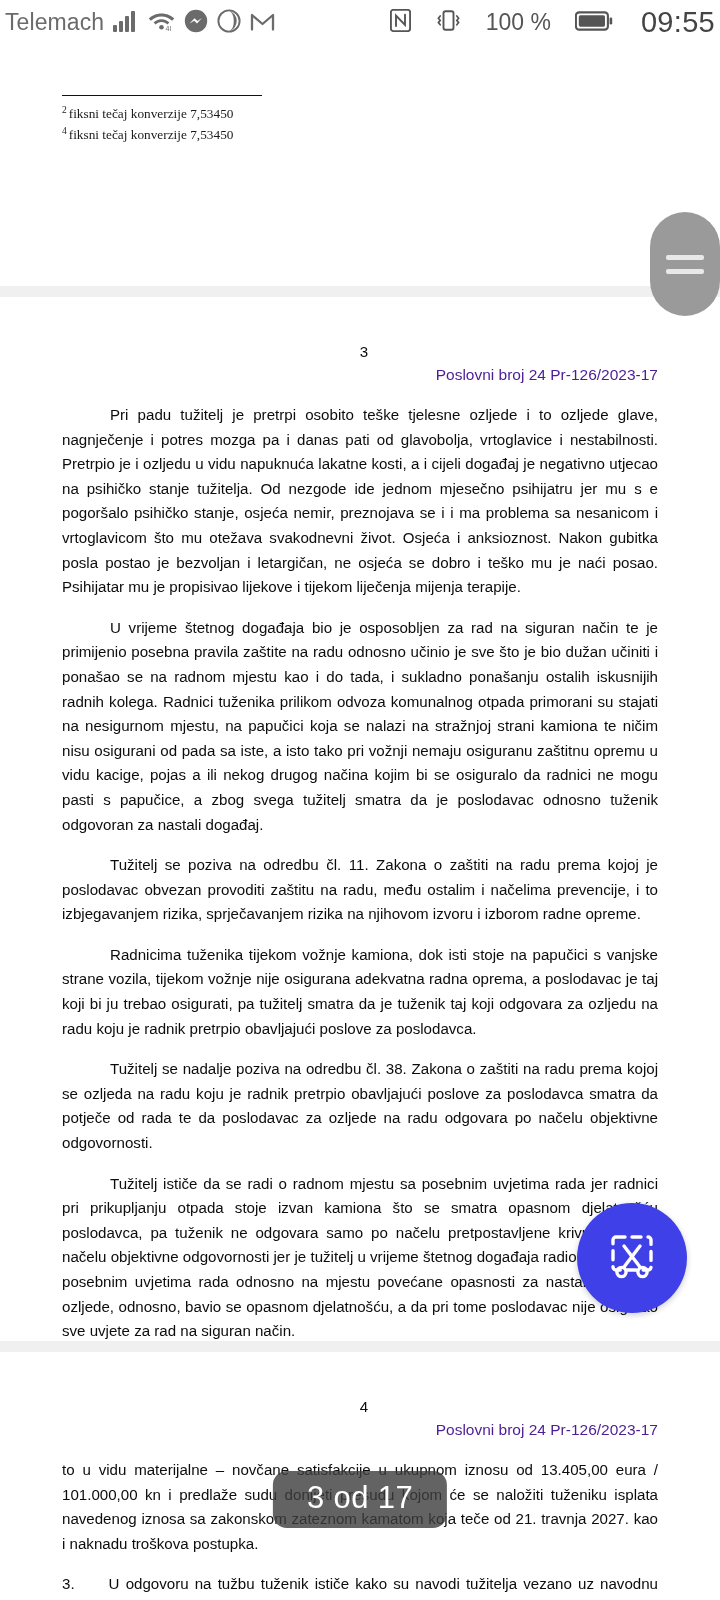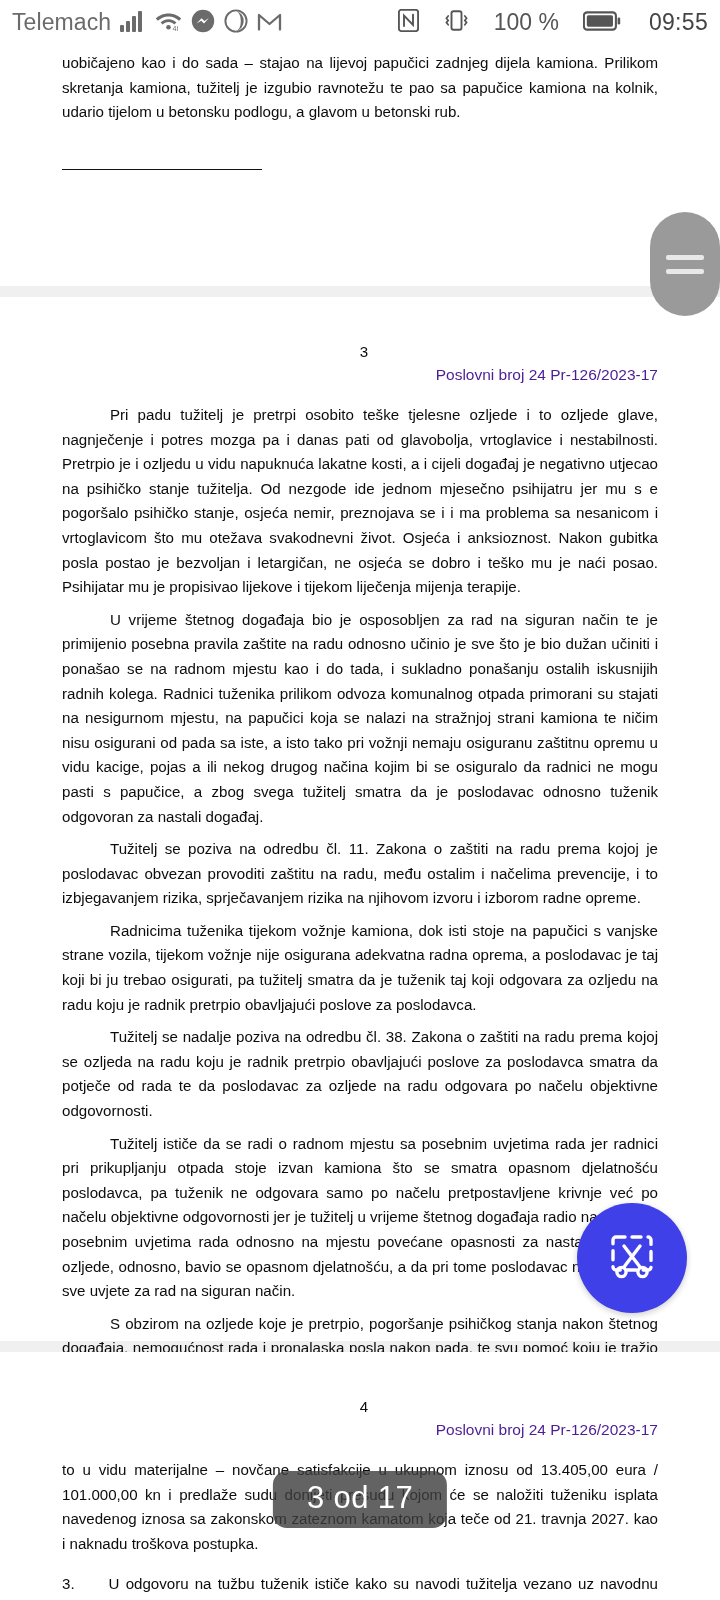--- a/index.html
+++ b/index.html
@@ -22,21 +22,21 @@
 
   
   .status-bar {
     position: absolute;
     top: 0; left: 0;
     width: 720px;
     height: 45px;
     background: #ffffff;
     display: flex;
     align-items: center;
-    padding: 0 12px;
+    padding: 0 5px;
     z-index: 40;
   }
   .status-left {
     display: flex;
     align-items: center;
     gap: 9px;
   }
   .carrier {
     font-size: 23px;
     color: #6b6b6b;
@@ -48,21 +48,21 @@
     display: flex;
     align-items: center;
     gap: 24px;
   }
   .battery-pct {
     font-size: 23px;
     color: #555555;
     letter-spacing: 0px;
   }
   .clock {
-    font-size: 23px;
+    font-size: 29px;
     color: #444444;
     margin-left: 4px;
     letter-spacing: 0.3px;
   }
   .sicon { display: block; }
 
   
   .doc-viewport {
     position: absolute;
     top: 45px; left: 0;
@@ -92,21 +92,21 @@
     font-family: "Liberation Sans", sans-serif;
     font-size: 15.1px;
     line-height: 24.6px;
     color: #0c0c0c;
     text-align: justify;
     text-indent: 48px;
     margin: 0;
     -webkit-font-smoothing: antialiased;
   }
   .doc-p.noindent { text-indent: 0; }
-  .doc-p + .doc-p { margin-top: 8px; }
+  .doc-p + .doc-p { margin-top: 16px; }
 
   .fn-rule {
     width: 200px;
     height: 1px;
     background: #111;
     margin: 44px 0 6px 0;
   }
   .footnote {
     font-family: "Liberation Serif", serif;
     font-size: 13.3px;
@@ -271,24 +271,29 @@
       </span>
 
       <span class="clock">09:55</span>
     </div>
   </div>
 
   <div class="doc-viewport">
 
     <div class="page" style="height:241px;">
       <div class="page-inner" style="padding-top:6px;">
-        <p class="doc-p noindent">uobičajeno kao i do sada – stajao na lijevoj papučici zadnjeg dijela kamiona. Prilikom skretanja kamiona, tužitelj je izgubio ravnotežu te pao sa papučice kamiona na kolnik, udario tijelom u betonsku podlogu, a glavom u betonski rub.</p>
 
         <div class="fn-rule"></div>
 
+        <div class="footnote">
+          <sup>2</sup><span>fiksni tečaj konverzije 7,53450</span>
+        </div>
+        <div class="footnote">
+          <sup>4</sup><span>fiksni tečaj konverzije 7,53450</span>
+        </div>
       </div>
     </div>
 
     <div class="page-gap"></div>
 
     <div class="page" style="height:1044px;">
       <div class="page-inner" style="padding-top:46px;">
         <div class="page-number">3</div>
         <div class="case-number">Poslovni broj 24 Pr-126/2023-17</div>
 

